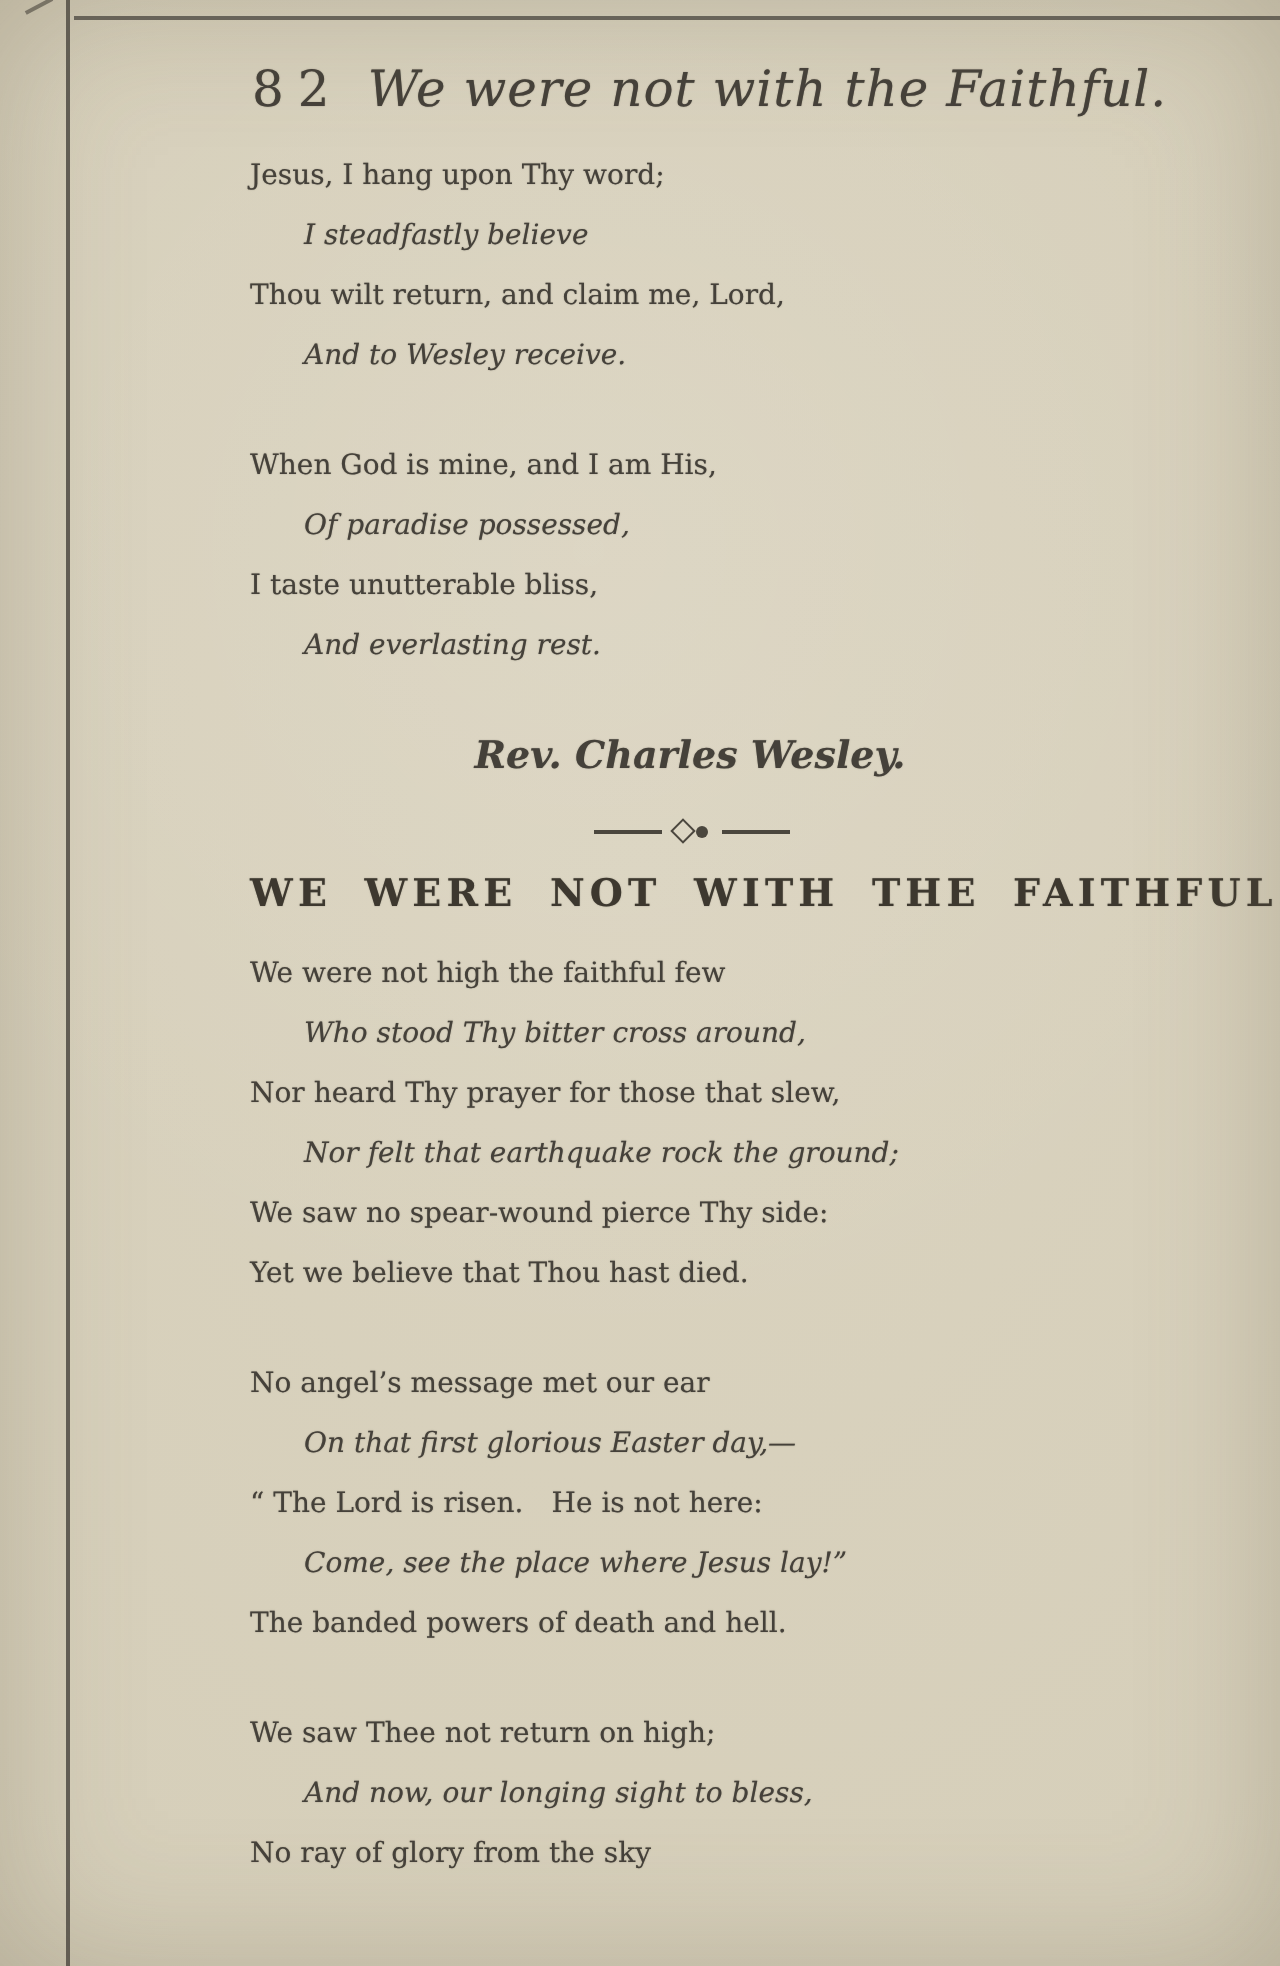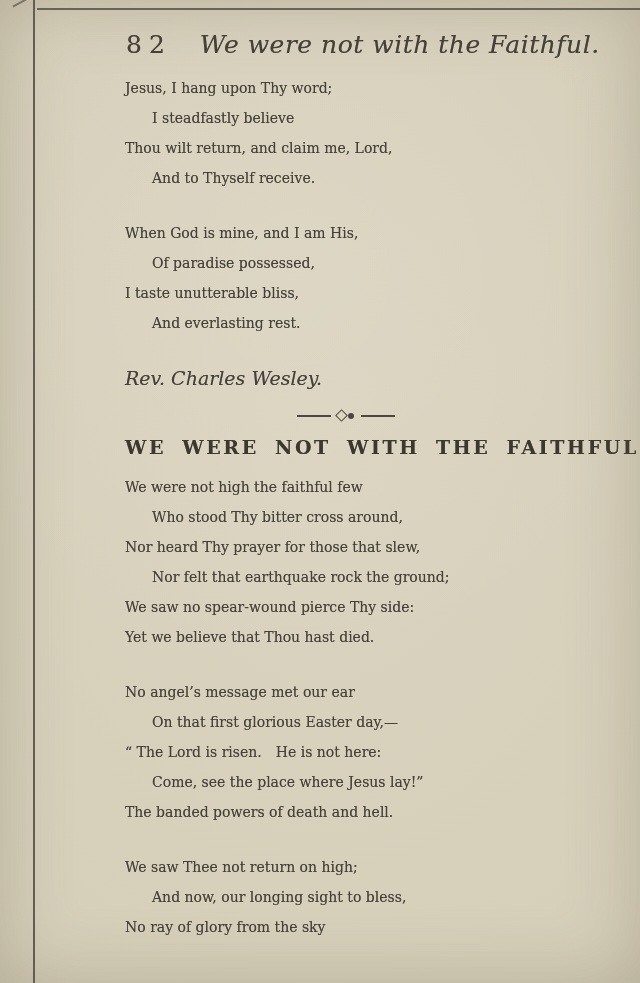--- a/index.html
+++ b/index.html
@@ -49,21 +49,21 @@
     width: 15px; height: 2px;
     background: #55514a;
     transform: rotate(-28deg);
     opacity: 0.7;
   }
 
   .running-head {
     margin: 6px 0 14px 126px;
     display: flex;
     align-items: baseline;
-    gap: 28px;
+    gap: 12px;
     text-shadow: 0 0 0.6px rgba(58,53,43,0.55);
   }
   .page-num {
     font-size: 25px;
     letter-spacing: 7px;
   }
   .running-title {
     font-size: 25px;
     font-style: italic;
     letter-spacing: 0.5px;
@@ -76,29 +76,30 @@
   }
   .prev { margin-left: 22px; }
 
   .stanza { margin: 0 0 25px 0; }
   .line {
     margin: 0;
     font-size: 14px;
     line-height: 30px;
     white-space: nowrap;
   }
-  .indent { padding-left: 27px; }
+  .indent { padding-left: 27px; font-style: italic; }
 
   .attribution {
     margin: 1px 0 0 0;
     font-size: 19px;
     font-style: italic;
     line-height: 30px;
-    text-align: left;
+    text-align: center;
     padding-right: 2px;
+    font-weight: bold;
   }
 
   .divider {
     display: flex;
     align-items: center;
     justify-content: center;
     margin: 18px auto 16px auto;
     width: 120px;
   }
   .rule {
@@ -143,21 +144,21 @@
     <span class="page-num">82</span>
     <span class="running-title">We were not with the Faithful.</span>
   </header>
 
   <main class="poem">
 
     <section class="stanza prev">
       <p class="line">Jesus, I hang upon Thy word;</p>
       <p class="line indent">I steadfastly believe</p>
       <p class="line">Thou wilt return, and claim me, Lord,</p>
-      <p class="line indent">And to Thyself receive.</p>
+      <p class="line indent">And to Wesley receive.</p>
     </section>
 
     <section class="stanza prev">
       <p class="line">When God is mine, and I am His,</p>
       <p class="line indent">Of paradise possessed,</p>
       <p class="line">I taste unutterable bliss,</p>
       <p class="line indent">And everlasting rest.</p>
     </section>
 
     <p class="attribution">Rev. Charles Wesley.</p>

